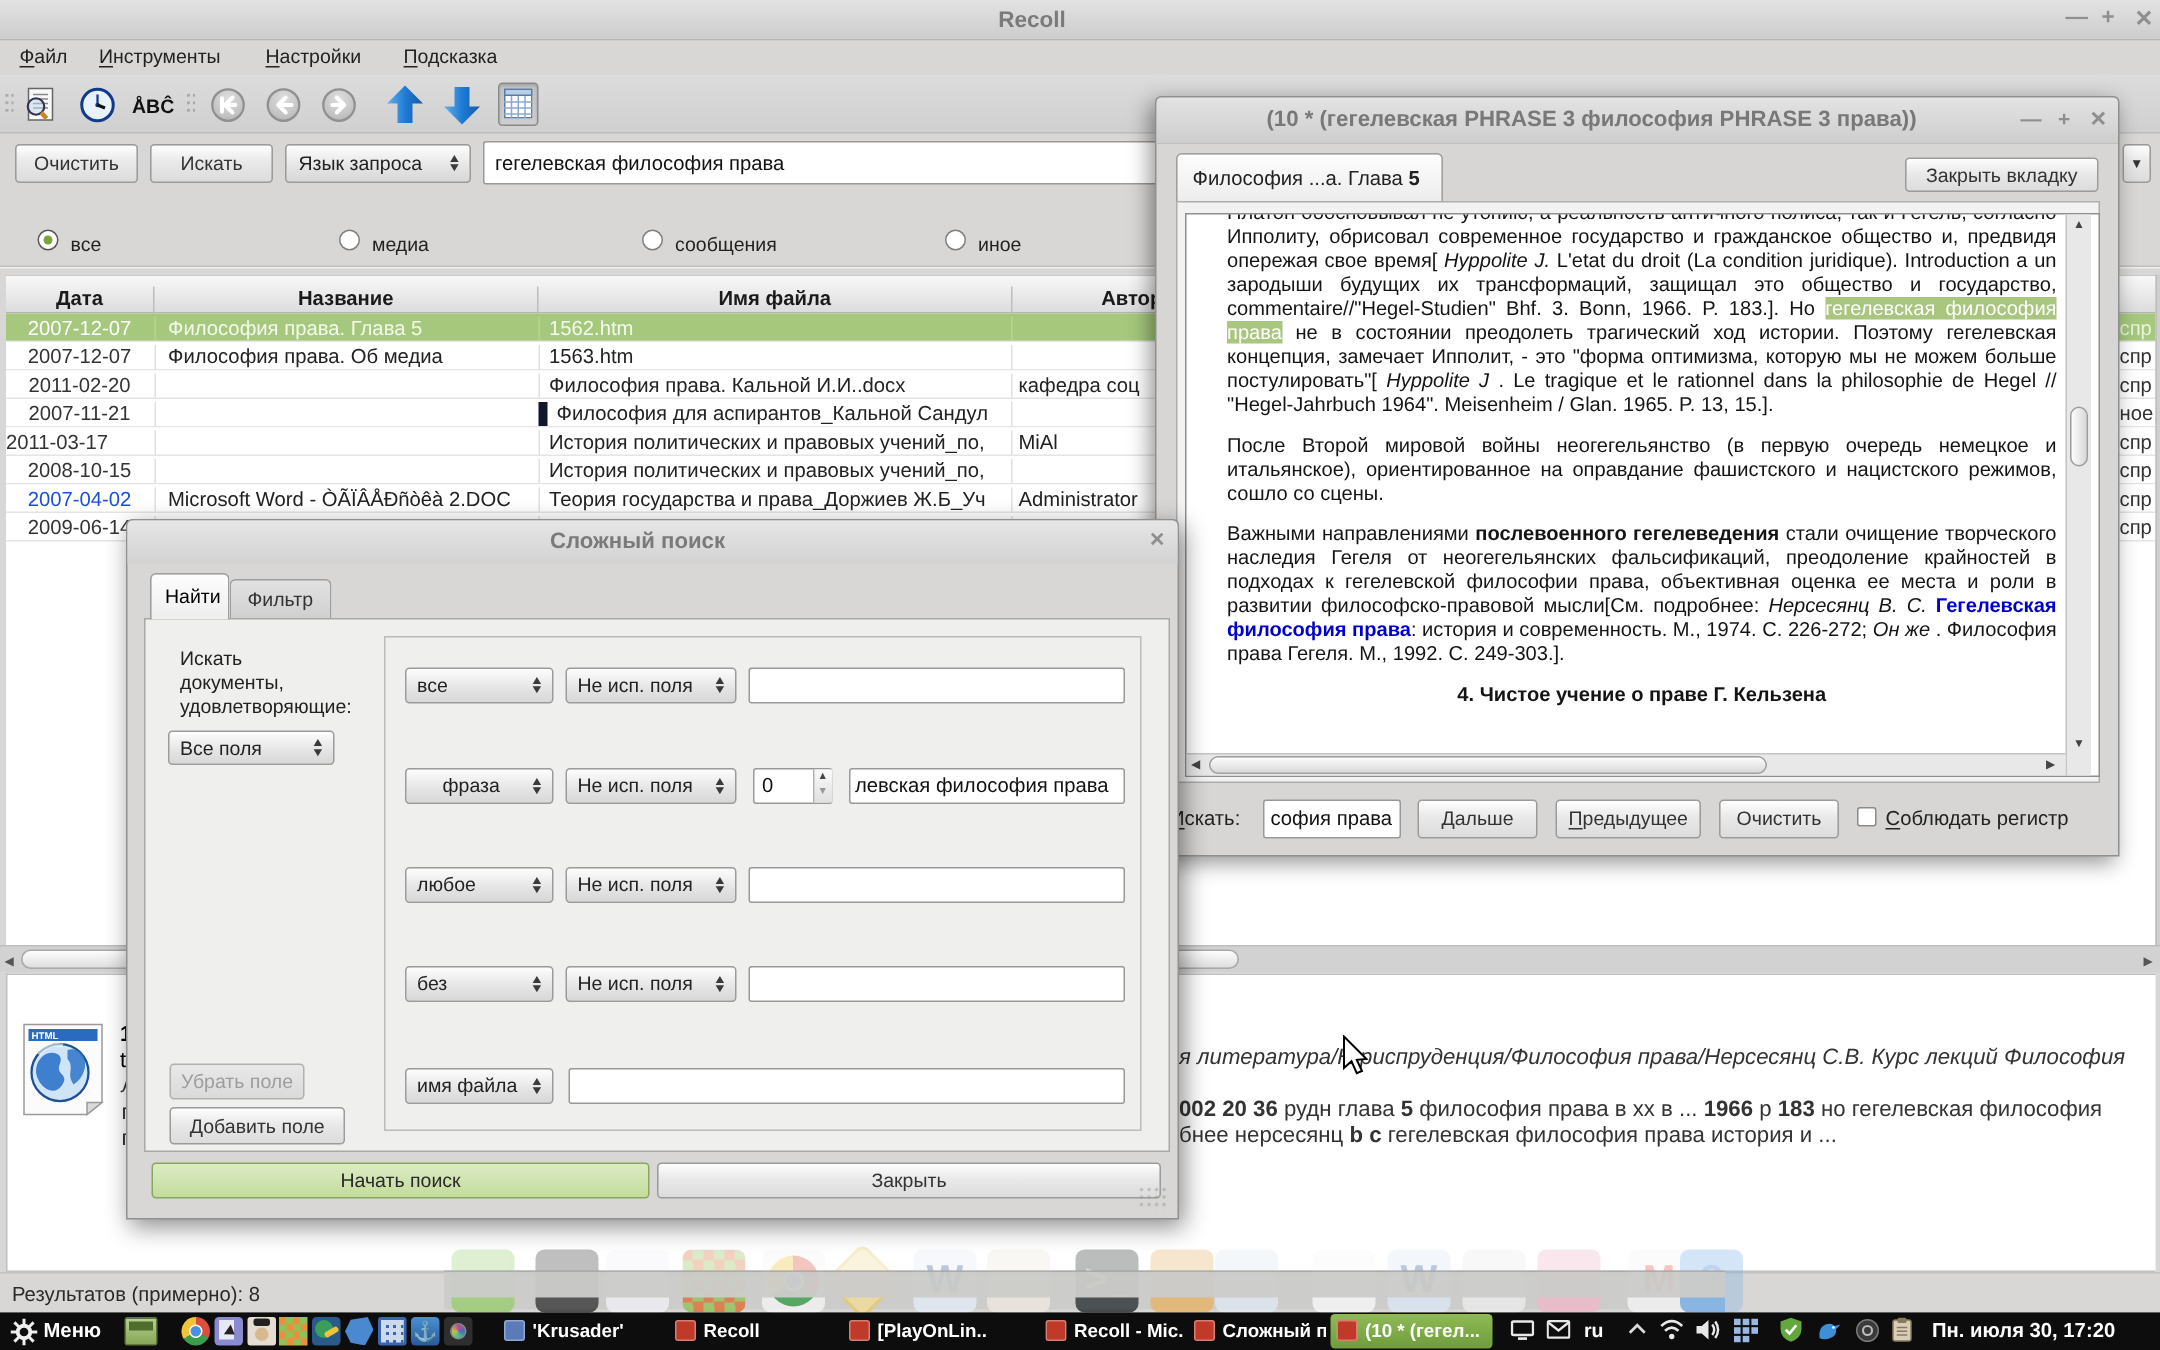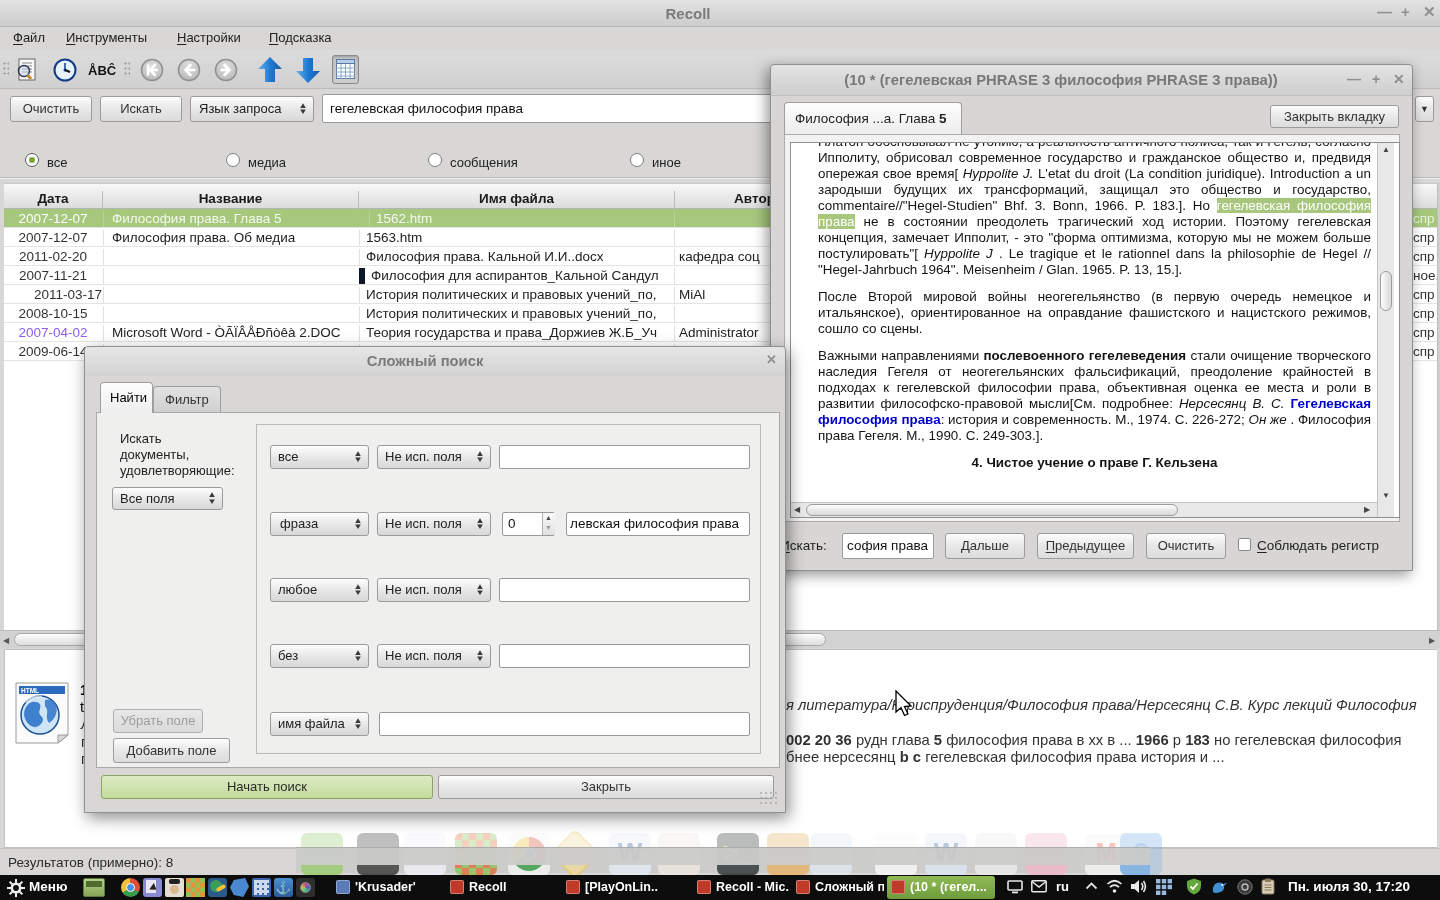--- a/index.html
+++ b/index.html
@@ -126,21 +126,21 @@
     <span class="abs" style="left:354px;top:7px;width:316px;text-align:center;border-left:1px solid #bdbdbd;height:26px;">Имя файла</span>
     <span class="abs" style="left:670px;top:7px;width:160px;text-align:center;border-left:1px solid #bdbdbd;height:26px;">Автор</span>
   </div>
 </div>
 
 <div class="abs" style="left:0;top:0;width:1440px;height:875px;pointer-events:none;">
   <div class="abs" id="rows" style="left:4px;top:209px;width:1433px;font-size:13.5px;color:#222;">
       <div style="position:absolute;left:0;top:0px;width:1433px;height:19px;background:#a5c87d;border-bottom:1px solid #e4e4e4;overflow:hidden;">
         <span style="position:absolute;left:0;top:2px;width:98px;text-align:center;color:#fff;font-weight:normal;">2007-12-07</span>
         <span style="position:absolute;left:99px;top:2px;width:254px;height:19px;border-left:1px solid #b7d494;padding-left:8px;color:#f4f9ec;white-space:nowrap;overflow:hidden;">Философия права. Глава 5</span>
-        <span style="position:absolute;left:355px;top:2px;width:262px;height:19px;border-left:1px solid #b7d494;padding-left:6px;color:#f4f9ec;white-space:nowrap;overflow:hidden;margin-left:10px;">1562.htm</span>
+        <span style="position:absolute;left:355px;top:2px;width:262px;height:19px;border-left:1px solid #b7d494;padding-left:6px;color:#f4f9ec;white-space:nowrap;overflow:hidden;">1562.htm</span>
         <span style="position:absolute;left:670px;top:2px;width:440px;height:19px;border-left:1px solid #b7d494;padding-left:4px;color:#f4f9ec;white-space:nowrap;overflow:hidden;"></span>
         <span style="position:absolute;left:1409px;top:2px;width:28px;height:19px;color:#e9f4d9;white-space:nowrap;overflow:hidden;">спр</span>
       </div>
       <div style="position:absolute;left:0;top:19px;width:1433px;height:19px;background:#fff;border-bottom:1px solid #e4e4e4;overflow:hidden;">
         <span style="position:absolute;left:0;top:2px;width:98px;text-align:center;color:#333;font-weight:normal;">2007-12-07</span>
         <span style="position:absolute;left:99px;top:2px;width:254px;height:19px;border-left:1px solid #e0e0e0;padding-left:8px;color:#222;white-space:nowrap;overflow:hidden;">Философия права. Об медиа</span>
         <span style="position:absolute;left:355px;top:2px;width:314px;height:19px;border-left:1px solid #e0e0e0;padding-left:6px;color:#222;white-space:nowrap;overflow:hidden;">1563.htm</span>
         <span style="position:absolute;left:670px;top:2px;width:440px;height:19px;border-left:1px solid #e0e0e0;padding-left:4px;color:#222;white-space:nowrap;overflow:hidden;"></span>
         <span style="position:absolute;left:1409px;top:2px;width:28px;height:19px;color:#333;white-space:nowrap;overflow:hidden;">спр</span>
       </div>
@@ -152,35 +152,35 @@
         <span style="position:absolute;left:1409px;top:2px;width:28px;height:19px;color:#333;white-space:nowrap;overflow:hidden;">спр</span>
       </div>
       <div style="position:absolute;left:0;top:57px;width:1433px;height:19px;background:#fff;border-bottom:1px solid #e4e4e4;overflow:hidden;">
         <span style="position:absolute;left:0;top:2px;width:98px;text-align:center;color:#333;font-weight:normal;">2007-11-21</span>
         <span style="position:absolute;left:99px;top:2px;width:254px;height:19px;border-left:1px solid #e0e0e0;padding-left:8px;color:#222;white-space:nowrap;overflow:hidden;"></span>
         <span style="position:absolute;left:355px;top:2px;width:314px;height:19px;border-left:6px solid #0f172a;padding-left:6px;color:#222;white-space:nowrap;overflow:hidden;">Философия для аспирантов_Кальной Сандул</span>
         <span style="position:absolute;left:670px;top:2px;width:440px;height:19px;border-left:1px solid #e0e0e0;padding-left:4px;color:#222;white-space:nowrap;overflow:hidden;"></span>
         <span style="position:absolute;left:1409px;top:2px;width:28px;height:19px;color:#333;white-space:nowrap;overflow:hidden;">ное,</span>
       </div>
       <div style="position:absolute;left:0;top:76px;width:1433px;height:19px;background:#fff;border-bottom:1px solid #e4e4e4;overflow:hidden;">
-        <span style="position:absolute;left:0;top:2px;width:98px;text-align:right;color:#333;font-weight:normal;">2011-03-17</span>
+        <span style="position:absolute;left:0;top:2px;width:98px;text-align:left;color:#333;font-weight:normal;">2011-03-17</span>
         <span style="position:absolute;left:99px;top:2px;width:254px;height:19px;border-left:1px solid #e0e0e0;padding-left:8px;color:#222;white-space:nowrap;overflow:hidden;"></span>
         <span style="position:absolute;left:355px;top:2px;width:314px;height:19px;border-left:1px solid #e0e0e0;padding-left:6px;color:#222;white-space:nowrap;overflow:hidden;">История политических и правовых учений_по,</span>
         <span style="position:absolute;left:670px;top:2px;width:440px;height:19px;border-left:1px solid #e0e0e0;padding-left:4px;color:#222;white-space:nowrap;overflow:hidden;">MiAl</span>
         <span style="position:absolute;left:1409px;top:2px;width:28px;height:19px;color:#333;white-space:nowrap;overflow:hidden;">спр</span>
       </div>
       <div style="position:absolute;left:0;top:95px;width:1433px;height:19px;background:#fff;border-bottom:1px solid #e4e4e4;overflow:hidden;">
         <span style="position:absolute;left:0;top:2px;width:98px;text-align:center;color:#333;font-weight:normal;">2008-10-15</span>
         <span style="position:absolute;left:99px;top:2px;width:254px;height:19px;border-left:1px solid #e0e0e0;padding-left:8px;color:#222;white-space:nowrap;overflow:hidden;"></span>
         <span style="position:absolute;left:355px;top:2px;width:314px;height:19px;border-left:1px solid #e0e0e0;padding-left:6px;color:#222;white-space:nowrap;overflow:hidden;">История политических и правовых учений_по,</span>
         <span style="position:absolute;left:670px;top:2px;width:440px;height:19px;border-left:1px solid #e0e0e0;padding-left:4px;color:#222;white-space:nowrap;overflow:hidden;"></span>
         <span style="position:absolute;left:1409px;top:2px;width:28px;height:19px;color:#333;white-space:nowrap;overflow:hidden;">спр</span>
       </div>
       <div style="position:absolute;left:0;top:114px;width:1433px;height:19px;background:#fff;border-bottom:1px solid #e4e4e4;overflow:hidden;">
-        <span style="position:absolute;left:0;top:2px;width:98px;text-align:center;color:#8b5cf6;font-weight:normal;">2007-04-02</span>
+        <span style="position:absolute;left:0;top:2px;width:98px;text-align:center;color:#1d4ed8;font-weight:normal;">2007-04-02</span>
         <span style="position:absolute;left:99px;top:2px;width:254px;height:19px;border-left:1px solid #e0e0e0;padding-left:8px;color:#222;white-space:nowrap;overflow:hidden;">Microsoft Word - ÒÃÏÂÅÐñòêà 2.DOC</span>
         <span style="position:absolute;left:355px;top:2px;width:314px;height:19px;border-left:1px solid #e0e0e0;padding-left:6px;color:#222;white-space:nowrap;overflow:hidden;">Теория государства и права_Доржиев Ж.Б_Уч</span>
         <span style="position:absolute;left:670px;top:2px;width:440px;height:19px;border-left:1px solid #e0e0e0;padding-left:4px;color:#222;white-space:nowrap;overflow:hidden;">Administrator</span>
         <span style="position:absolute;left:1409px;top:2px;width:28px;height:19px;color:#333;white-space:nowrap;overflow:hidden;">спр</span>
       </div>
       <div style="position:absolute;left:0;top:133px;width:1433px;height:19px;background:#fff;border-bottom:1px solid #e4e4e4;overflow:hidden;">
         <span style="position:absolute;left:0;top:2px;width:98px;text-align:center;color:#333;font-weight:normal;">2009-06-14</span>
         <span style="position:absolute;left:99px;top:2px;width:254px;height:19px;border-left:1px solid #e0e0e0;padding-left:8px;color:#222;white-space:nowrap;overflow:hidden;"></span>
         <span style="position:absolute;left:355px;top:2px;width:314px;height:19px;border-left:1px solid #e0e0e0;padding-left:6px;color:#222;white-space:nowrap;overflow:hidden;"></span>
         <span style="position:absolute;left:670px;top:2px;width:440px;height:19px;border-left:1px solid #e0e0e0;padding-left:4px;color:#222;white-space:nowrap;overflow:hidden;"></span>
@@ -333,21 +333,21 @@
           <div style="text-align:justify;text-align-last:justify;">После Второй мировой войны неогегельянство (в первую очередь немецкое и</div>
           <div style="text-align:justify;text-align-last:justify;">итальянское), ориентированное на оправдание фашистского и нацистского режимов,</div>
           <div>сошло со сцены.</div>
         </div>
         <div style="margin-bottom:11px;">
           <div style="text-align:justify;text-align-last:justify;">Важными направлениями <b>послевоенного гегелеведения</b> стали очищение творческого</div>
           <div style="text-align:justify;text-align-last:justify;">наследия Гегеля от неогегельянских фальсификаций, преодоление крайностей в</div>
           <div style="text-align:justify;text-align-last:justify;">подходах к гегелевской философии права, объективная оценка ее места и роли в</div>
           <div style="text-align:justify;text-align-last:justify;">развитии философско-правовой мысли[См. подробнее: <i>Нерсесянц В. С.</i> <b style="color:#0000cc;">Гегелевская</b></div>
           <div style="text-align:justify;text-align-last:justify;"><b style="color:#0000cc;">философия права</b>: история и современность. М., 1974. С. 226-272; <i>Он же</i> . Философия</div>
-          <div>права Гегеля. М., 1990. С. 249-303.].</div>
+          <div>права Гегеля. М., 1992. С. 249-303.].</div>
         </div>
         <div style="margin-bottom:11px;text-align:center;font-weight:bold;">4. Чистое учение о праве Г. Кельзена</div>
       </div>
   </div>
 
   <div class="abs" style="left:606px;top:78px;width:17px;height:374px;background:#e8e8e8;border-left:1px solid #c4c4c4;">
     <span class="abs" style="left:4px;top:2px;font-size:8px;color:#444;">▲</span>
     <span class="abs" style="left:4px;top:348px;font-size:8px;color:#444;">▼</span>
     <div class="abs" style="left:2px;top:128px;width:12px;height:40px;background:linear-gradient(90deg,#fdfdfd,#d8d8d8);border:1px solid #9e9e9e;border-radius:6px;"></div>
   </div>
@@ -391,21 +391,21 @@
   <div id="dlgrows">
       <div class="combo" style="left:185px;top:98px;width:99px;height:24px;line-height:22px;"><span style="margin-left:7px;">все</span><span class="spin">
           <i>▲</i>
           <i>▼</i>
         </span></div>
       <div class="combo" style="left:292px;top:98px;width:114px;height:24px;line-height:22px;"><span style="margin-left:7px;">Не исп. поля</span><span class="spin">
           <i>▲</i>
           <i>▼</i>
         </span></div>
       <div class="entry" style="left:414px;top:98px;width:251px;height:24px;line-height:22px;"></div>
-      <div class="combo" style="left:185px;top:165px;width:99px;height:24px;line-height:22px;"><span style="margin-left:9px;">фраза</span><span class="spin">
+      <div class="combo" style="left:185px;top:165px;width:99px;height:24px;line-height:22px;"><span style="margin-left:24px;">фраза</span><span class="spin">
           <i>▲</i>
           <i>▼</i>
         </span></div>
       <div class="combo" style="left:292px;top:165px;width:114px;height:24px;line-height:22px;"><span style="margin-left:7px;">Не исп. поля</span><span class="spin">
           <i>▲</i>
           <i>▼</i>
         </span></div>
       <div class="entry" style="left:417px;top:165px;width:53px;height:24px;line-height:22px;"><span style="margin-left:5px;">0</span></div>
       <div class="abs" style="left:457px;top:166px;width:13px;height:22px;border-left:1px solid #b0b0b0;background:linear-gradient(#fafafa,#e0e0e0);">
         <span style="position:absolute;left:2px;top:1px;font-size:7px;color:#444;">▲</span>

